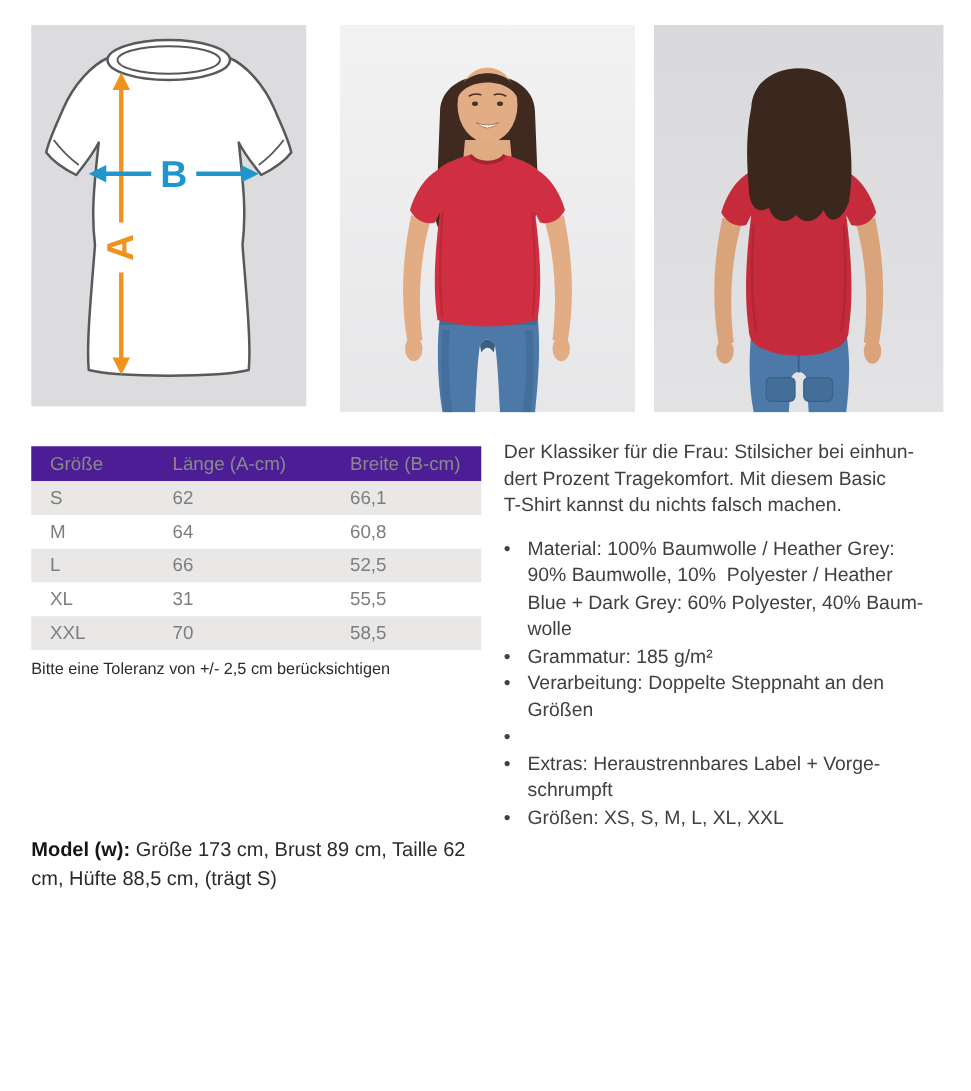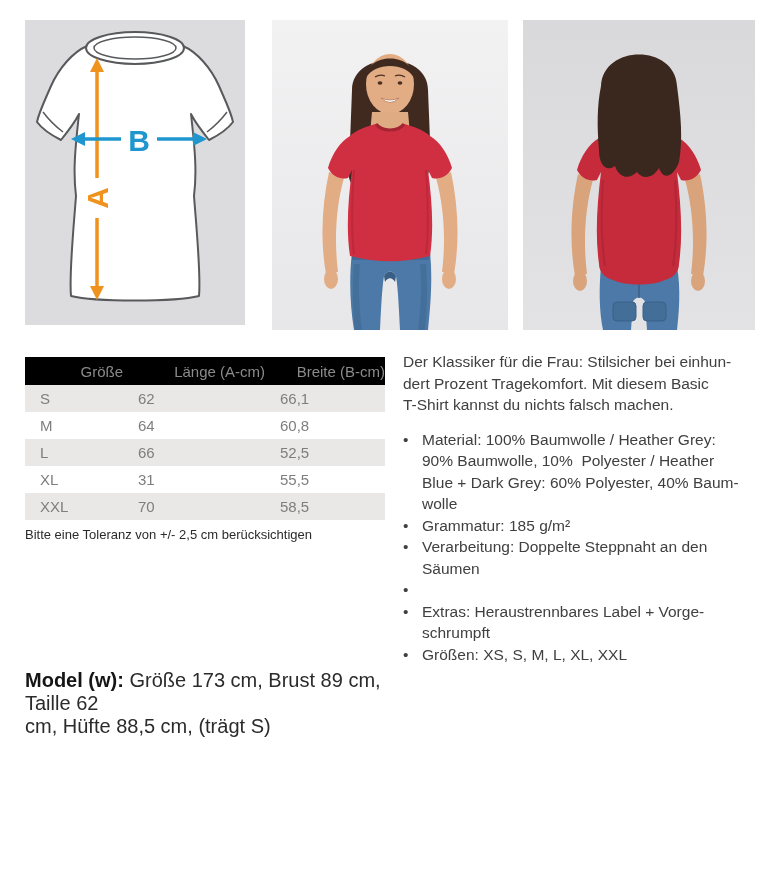--- a/index.html
+++ b/index.html
@@ -10,29 +10,29 @@
     -webkit-font-smoothing:antialiased;
   }
   .imgbox { position:absolute; top:20px; overflow:hidden; }
   .diagram-box { left:25px; width:220px; height:305px; background:#dcdcde; }
   .front-box  { left:272px; width:236px; height:310px; }
   .back-box   { left:523px; width:232px; height:310px; }
   .imgbox svg { display:block; width:100%; height:100%; }
 
   .size-table { position:absolute; left:25px; top:357px; width:360px; font-size:15px; }
   .t-row { display:grid; grid-template-columns:98px 142px 120px; align-items:center; height:27px; }
-  .t-head { height:28px; color:#8a8a8a; background:#000000;text-align:right; }
+  .t-head { height:28px; color:#8a8a8a; background:#4c1d95; }
   .t-row > div { padding-left:15px; }
   .t-body .t-row { color:#7e7e7e; }
   .t-body .t-row:nth-child(odd) { background:#e9e8e7; }
   .t-body .t-row:nth-child(even) { background:#ffffff; }
 
   .tolerance { position:absolute; left:25px; top:527px; width:390px; font-size:13px; color:#2b2b2b; }
 
-  .model-info { position:absolute; left:25px; top:669px; width:378px; font-size:20px; line-height:23px; color:#2b2b2b; }
+  .model-info { position:absolute; left:25px; top:669px; width:378px; font-size:16px; line-height:23px; color:#2b2b2b; }
   .model-info .lbl { font-weight:bold; color:#151515; }
 
   .description { position:absolute; left:403px; top:351px; width:374px; font-size:15.5px; line-height:21.5px; color:#404040; }
   .prewrap { white-space:pre-wrap; }
   .bullets { list-style:none; margin-top:13px; }
   .bullets li { display:flex; }
   .bullets .marker { width:19px; flex:0 0 19px; }
 </style>
 </head>
 <body>
@@ -227,21 +227,21 @@
 Blue + Dark Grey: 60% Polyester, 40% Baum-
 wolle</span>
     </li>
     <li>
       <span class="marker">•</span>
       <span class="prewrap">Grammatur: 185 g/m²</span>
     </li>
     <li>
       <span class="marker">•</span>
       <span class="prewrap">Verarbeitung: Doppelte Steppnaht an den
-Säumen</span>
+Größen</span>
     </li>
     <li>
       <span class="marker">•</span>
     </li>
     <li>
       <span class="marker">•</span>
       <span class="prewrap">Extras: Heraustrennbares Label + Vorge-
 schrumpft</span>
     </li>
     <li>

